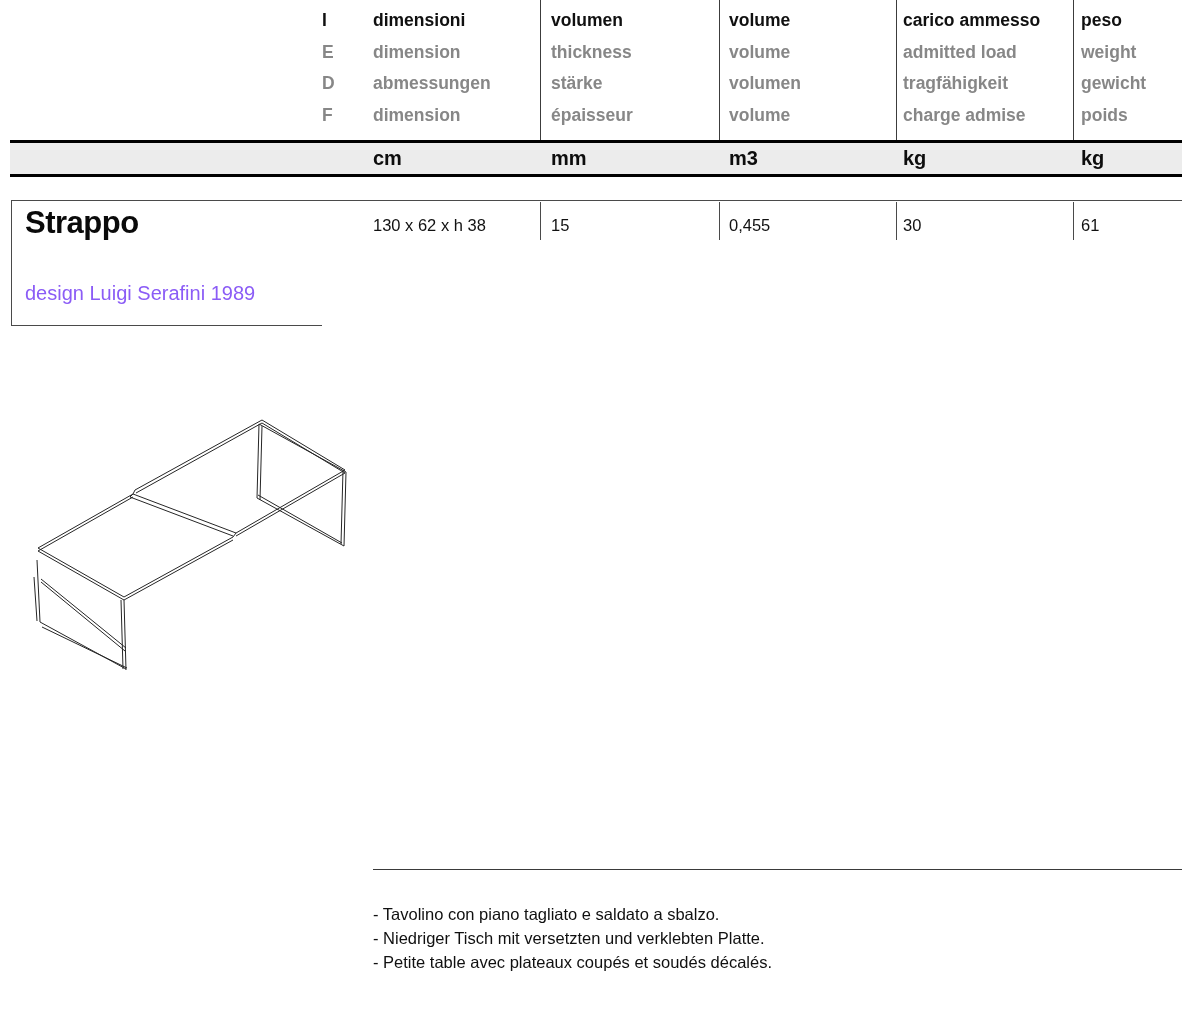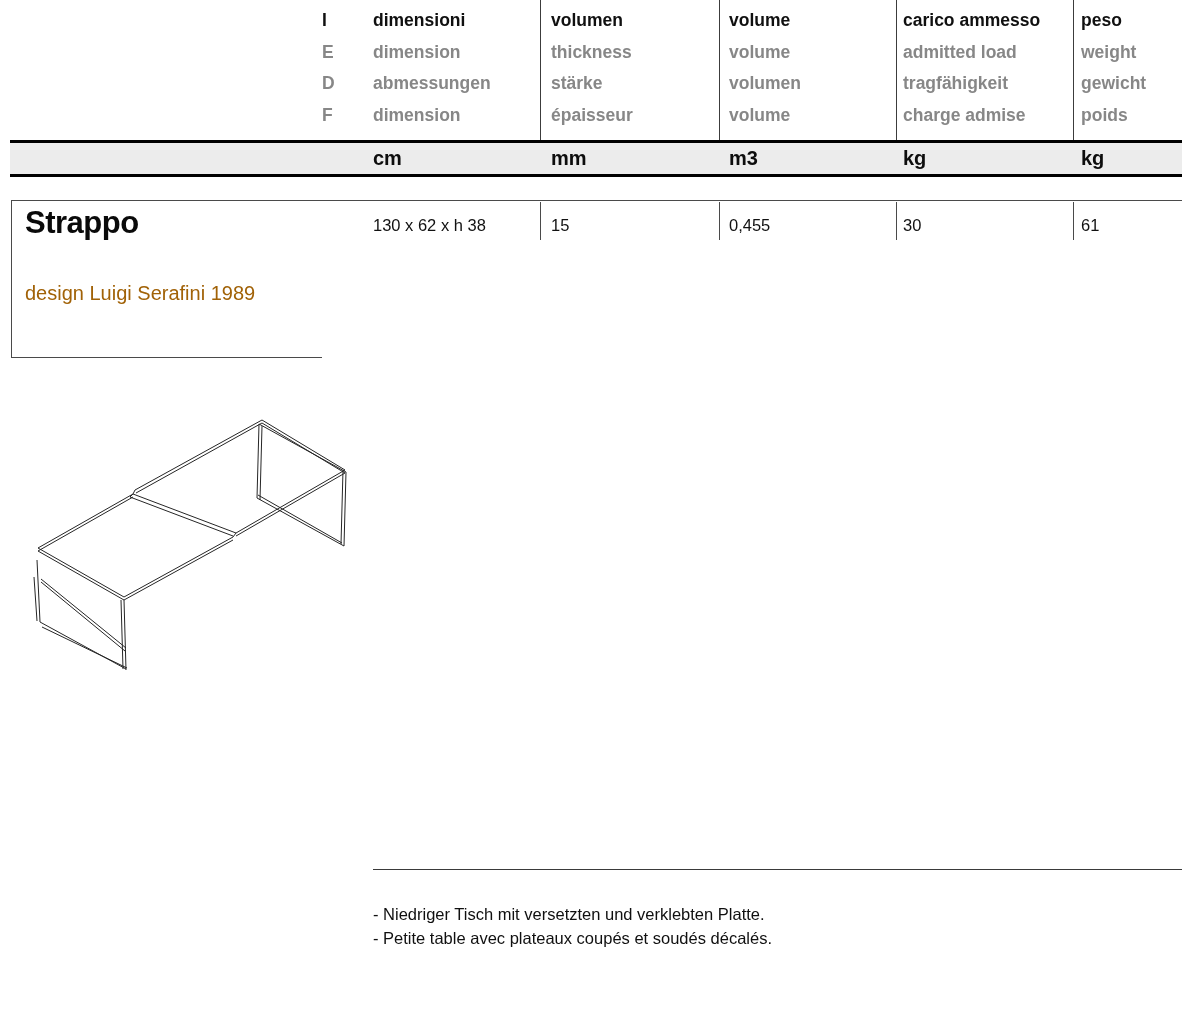--- a/index.html
+++ b/index.html
@@ -25,29 +25,29 @@
     background:#ececec; border-top:3px solid #000; border-bottom:3px solid #000;
   }
   .unit-cell { position:absolute; top:147px; font-size:20px; font-weight:bold; color:#0d0d0d; }
 
   
   .row-topline { position:absolute; left:11px; top:200px; width:1171px; height:1px; background:#4a4a4a; }
   .row-vdiv { position:absolute; top:202px; width:1px; height:38px; background:#4a4a4a; }
   .val-cell { position:absolute; top:216px; font-size:16.5px; color:#111; white-space:nowrap; }
 
   .product-box {
-    position:absolute; left:11px; top:200px; width:311px; height:158px;
+    position:absolute; left:11px; top:200px; width:311px; height:126px;
     border-left:1px solid #4a4a4a; border-bottom:1px solid #4a4a4a;text-decoration:underline;
   }
   .product-name {
     position:absolute; left:13px; top:5px; font-size:31px; font-weight:800;
     letter-spacing:-0.5px; color:#0a0a0a;
   }
   .design-credit {
-    position:absolute; left:13px; top:82px; font-size:20px; color:#a16207;
+    position:absolute; left:13px; top:82px; font-size:20px; color:#8b5cf6;
   }
 
   
   .drawing { position:absolute; left:10px; top:385px; width:360px; height:310px; }
   .drawing path { fill:none; stroke:#262626; stroke-width:1; }
 
   
   .bottom-rule { position:absolute; left:373px; top:869px; width:809px; height:1px; background:#3a3a3a; }
   .desc { position:absolute; left:373px; top:902px; font-size:16.5px; line-height:24px; color:#101010; }
   .desc div { white-space:nowrap; }
@@ -138,17 +138,18 @@
 
     <path d="M37 560 L40 622 M34 577 L37 621"></path>
     <path d="M40 622 L126 669 M42 627 L127 668"></path>
     <path d="M124 600 L126 670 M121 600 L123 669"></path>
 
     <path d="M41 579 L126 648 M41 582 L125 651"></path>
   </svg>
 
   <div class="bottom-rule"></div>
   <div class="desc">
+    <div>- Tavolino con piano tagliato e saldato a sbalzo.</div>
     <div>- Niedriger Tisch mit versetzten und verklebten Platte.</div>
     <div>- Petite table avec plateaux coupés et soudés décalés.</div>
   </div>
 
 </div>
 
 </body></html>

